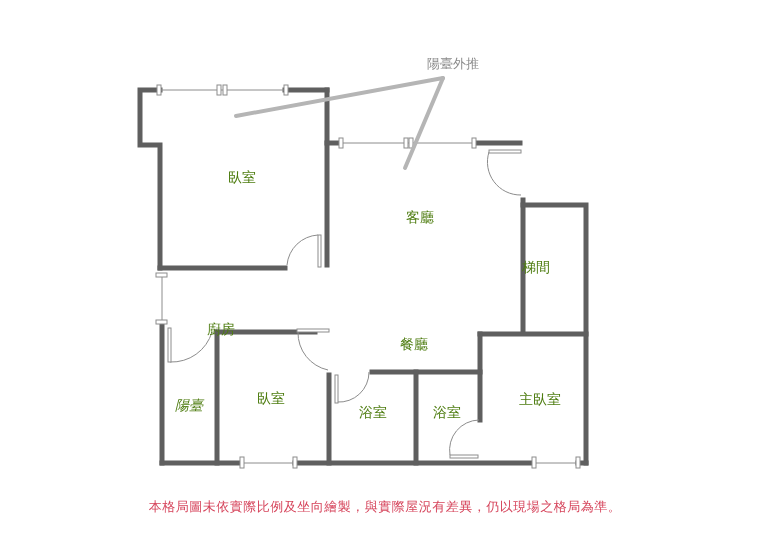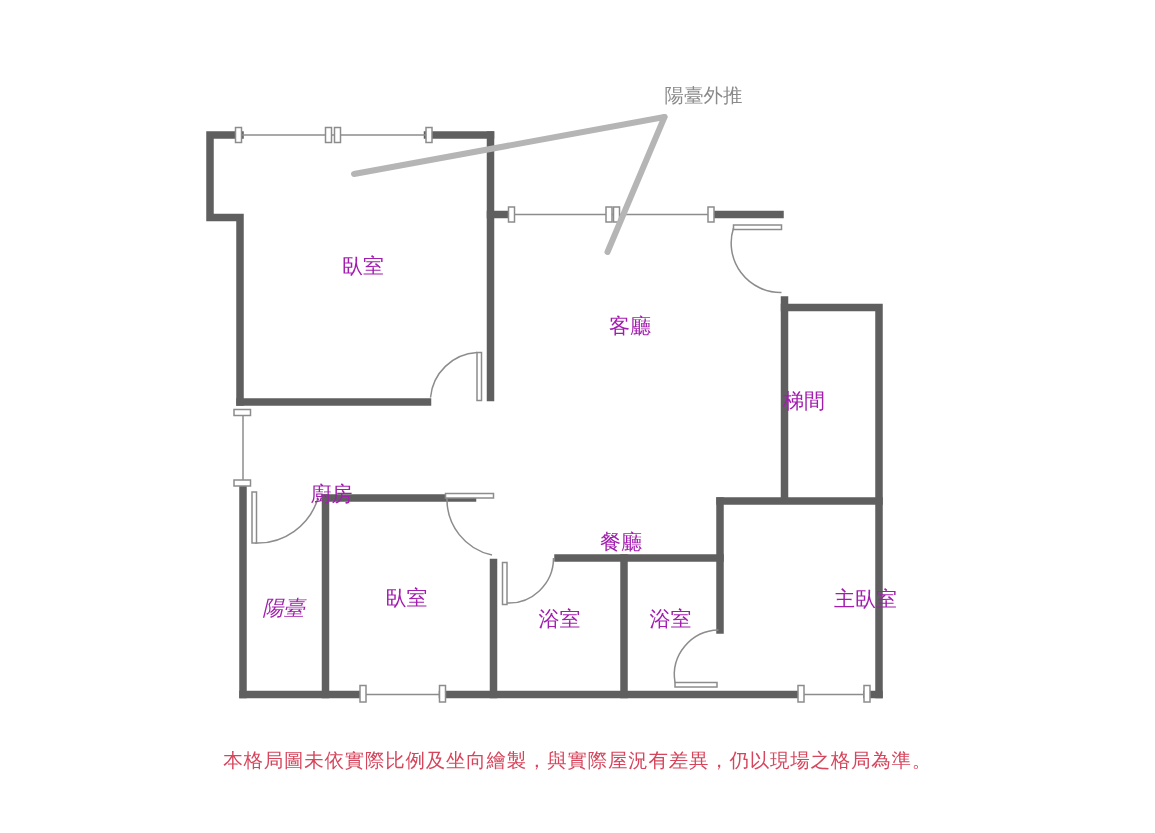--- a/index.html
+++ b/index.html
@@ -1,18 +1,18 @@
 <!DOCTYPE html>
 <html><head>
   <meta charset="utf-8">
   <style>
     html, body { margin: 0; padding: 0; background: #ffffff; }
     body { width: 770px; height: 555px; position: relative; overflow: hidden; font-family: "DejaVu Sans", sans-serif; }
     #plan { position: absolute; left: 0; top: 0; }
-    .label { position: absolute; font-size: 14px; color: #a21caf; white-space: nowrap; transform: translate(-50%, -50%); font-family: "DejaVu Sans", sans-serif; }
+    .label { position: absolute; font-size: 14px; color: #4d7c0f; white-space: nowrap; transform: translate(-50%, -50%); font-family: "DejaVu Sans", sans-serif; }
     .callout { position: absolute; font-size: 13px; color: #8a8a8a; white-space: nowrap; transform: translate(-50%, -50%); }
     .disclaimer { position: absolute; left: 0; width: 770px; top: 498px; text-align: center; font-size: 13px; color: #d6455c; font-family: "DejaVu Sans", sans-serif; letter-spacing: 0.5px; }
   </style>
 </head>
 <body>
 
 <svg id="plan" width="770" height="555" viewBox="0 0 770 555" xmlns="http://www.w3.org/2000/svg">
 
   <g stroke="#5f5f5f" stroke-width="5" fill="none" stroke-linecap="square">
 
@@ -89,26 +89,26 @@
     <path d="M450,455 A30,30 0 0,1 479,420"></path>
     <rect x="450" y="455" width="28" height="3" fill="#fff"></rect>
   </g>
 
   <g stroke="#b5b5b5" stroke-width="4" stroke-linecap="round">
     <line x1="236" y1="116" x2="443" y2="78"></line>
     <line x1="443" y1="78" x2="405" y2="168"></line>
   </g>
 </svg>
 
-<div class="callout" style="left:469px; top:64px;">陽臺外推</div>
+<div class="callout" style="left:453px; top:64px;">陽臺外推</div>
 
 <div class="label" style="left:242px; top:178px;">臥室</div>
 <div class="label" style="left:420px; top:218px;text-align:center;">客廳</div>
 <div class="label" style="left:536px; top:268px;">梯間</div>
 <div class="label" style="left:221px; top:297px;margin-top:33px;">廚房</div>
-<div class="label" style="left:414px; top:345px;margin-top:17px;">餐廳</div>
+<div class="label" style="left:414px; top:345px;">餐廳</div>
 <div class="label" style="left:189px; top:406px;font-style:italic;">陽臺</div>
 <div class="label" style="left:271px; top:399px;">臥室</div>
 <div class="label" style="left:373px; top:413px;">浴室</div>
 <div class="label" style="left:447px; top:413px;">浴室</div>
-<div class="label" style="left:540px; top:400px;margin-left:37px;">主臥室</div>
+<div class="label" style="left:540px; top:400px;">主臥室</div>
 
 <div class="disclaimer">本格局圖未依實際比例及坐向繪製，與實際屋況有差異，仍以現場之格局為準。</div>
 
 </body></html>

